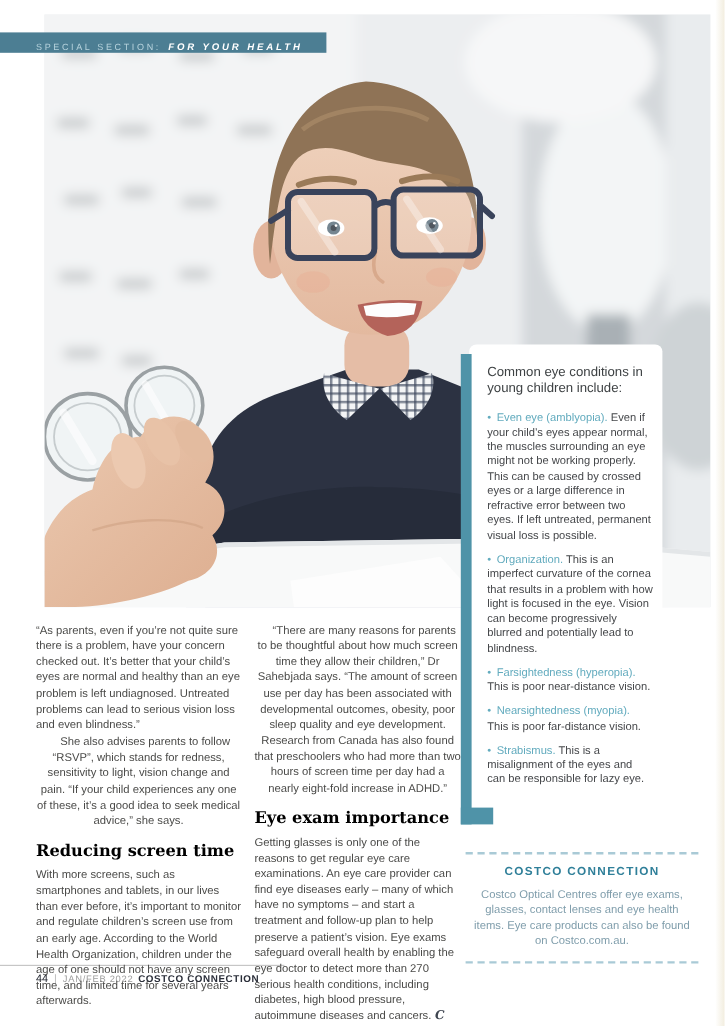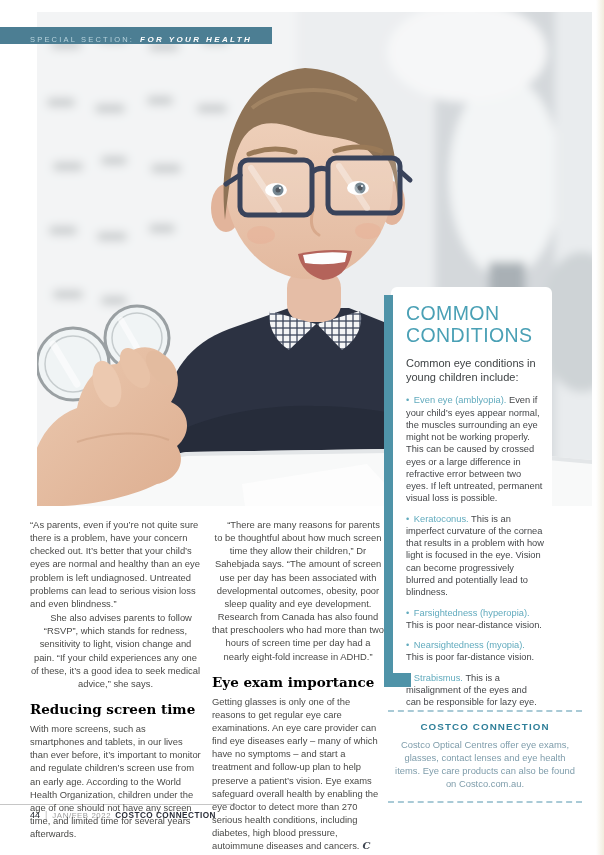--- a/index.html
+++ b/index.html
@@ -204,31 +204,30 @@
 
   <div class="banner">
     <span class="pre">SPECIAL SECTION:</span>
     <span class="ttl">FOR YOUR HEALTH</span>
   </div>
 
   <div class="teal-bar-v"></div>
   <div class="teal-bar-foot"></div>
 
   <div class="side-panel">
-    <div class="side-title">COMMON CONDITIONS</div>
     <div class="side-intro">Common eye conditions in young children include:</div>
 
     <div class="side-bullet">
       <span class="dot">•</span>
       <span class="lead">Even eye (amblyopia).</span>
       <span>Even if your child’s eyes appear normal, the muscles surrounding an eye might not be working properly. This can be caused by crossed eyes or a large difference in refractive error between two eyes. If left untreated, permanent visual loss is possible.</span>
     </div>
     <div class="side-bullet">
       <span class="dot">•</span>
-      <span class="lead">Keratoconus.</span>
+      <span class="lead">Organization.</span>
       <span>This is an imperfect curvature of the cornea that results in a problem with how light is focused in the eye. Vision can become progressively blurred and potentially lead to blindness.</span>
     </div>
     <div class="side-bullet">
       <span class="dot">•</span>
       <span class="lead">Farsightedness (hyperopia).</span>
       <span>This is poor near-distance vision.</span>
     </div>
     <div class="side-bullet">
       <span class="dot">•</span>
       <span class="lead">Nearsightedness (myopia).</span>

